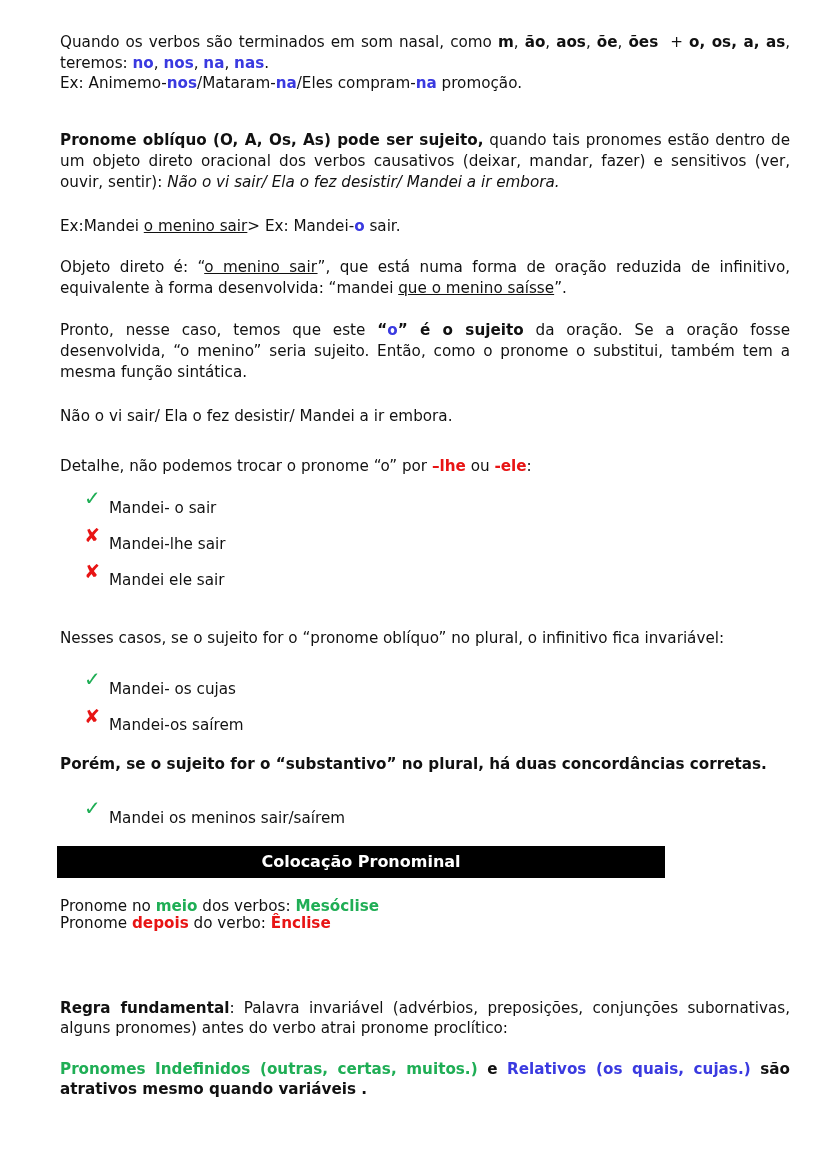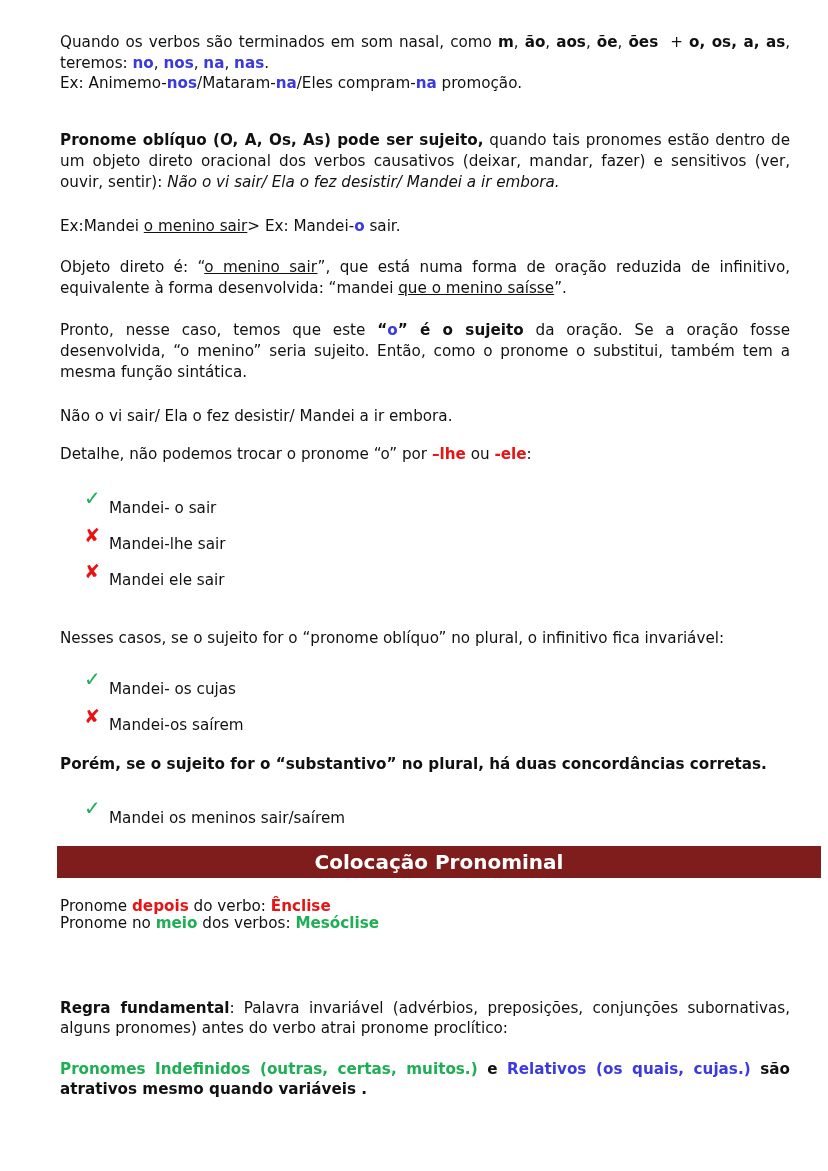--- a/index.html
+++ b/index.html
@@ -16,22 +16,22 @@
   .red { color: #e81414; font-weight: bold; }
   .green { color: #1fae55; font-weight: bold; }
   .u { text-decoration: underline; }
   i { font-style: italic; }
   .item { position: relative; padding-left: 49px; line-height: 21px; height: 36px; }
   .item .ic { position: absolute; left: 24px; top: -4px; font-size: 20px; font-weight: bold; }
   .item .ic.ok { color: #1fae55; }
   .item .ic.bad { color: #e81414; font-size: 19px; top: -3px; }
   .item .txt { position: relative; top: 6px; }
   .banner {
-    position: absolute; left: -3px; width: 764px; height: 32px;
-    background: #7f1d1d; color: #ffffff; font-weight: bold; font-size: 20px;
+    position: absolute; left: -3px; width: 608px; height: 32px;
+    background: #000000; color: #ffffff; font-weight: bold; font-size: 16px;
     text-align: center; line-height: 32px;
   }
   .tight p { line-height: 17px; }
 </style>
 </head>
 <body>
 
 <div class="page">
 
   <p class="just" style="position:absolute;top:0;width:730px;"><span>Quando os verbos são terminados em som nasal, como </span><b>m</b><span>, </span><b>ão</b><span>, </span><b>aos</b><span>, </span><b>õe</b><span>, </span><b>ões</b><span style="white-space:pre">  + </span><b>o, os, a, as</b><span>, teremos: </span><span class="blue">no</span><span>, </span><span class="blue">nos</span><span>, </span><span class="blue">na</span><span>, </span><span class="blue">nas</span><span>.</span></p>
@@ -41,21 +41,21 @@
   <p class="just" style="position:absolute;top:98px;width:730px;"><b>Pronome oblíquo (O, A, Os, As) pode ser sujeito,</b><span> quando tais pronomes estão dentro de um objeto direto oracional dos verbos causativos (deixar, mandar, fazer) e sensitivos (ver, ouvir, sentir): </span><i>Não o vi sair/ Ela o fez desistir/ Mandei a ir embora.</i></p>
 
   <p class="center" style="position:absolute;top:184px;width:730px;"><span>Ex:Mandei </span><span class="u">o menino sair</span><span>&gt; Ex: Mandei-</span><span class="blue">o</span><span> sair.</span></p>
 
   <p class="just" style="position:absolute;top:225px;width:730px;"><span>Objeto direto é: “</span><span class="u">o menino sair</span><span>”, que está numa forma de oração reduzida de infinitivo, equivalente à forma desenvolvida: “mandei </span><span class="u">que o menino saísse</span><span>”.</span></p>
 
   <p class="just" style="position:absolute;top:288px;width:730px;"><span>Pronto, nesse caso, temos que este </span><b>“</b><span class="blue">o</span><b>” é o sujeito</b><span> da oração. Se a oração fosse desenvolvida, “o menino” seria sujeito. Então, como o pronome o substitui, também tem a mesma função sintática.</span></p>
 
   <p class="center" style="position:absolute;top:374px;width:730px;">Não o vi sair/ Ela o fez desistir/ Mandei a ir embora.</p>
 
-  <p style="position:absolute;top:412px;"><span>Detalhe, não podemos trocar o pronome “o” por </span><span class="red">–lhe</span><span> ou </span><span class="red">-ele</span><span>:</span></p>
+  <p style="position:absolute;top:424px;"><span>Detalhe, não podemos trocar o pronome “o” por </span><span class="red">–lhe</span><span> ou </span><span class="red">-ele</span><span>:</span></p>
 
   <div style="position:absolute;top:460px;width:730px;">
     <div class="item"><span class="ic ok">✓</span><span class="txt">Mandei- o sair</span></div>
     <div class="item"><span class="ic bad">✘</span><span class="txt">Mandei-lhe sair</span></div>
     <div class="item"><span class="ic bad">✘</span><span class="txt">Mandei ele sair</span></div>
   </div>
 
   <p style="position:absolute;top:596px;white-space:nowrap;">Nesses casos, se o sujeito for o “pronome oblíquo” no plural, o infinitivo fica invariável:</p>
 
   <div style="position:absolute;top:641px;width:730px;">
@@ -65,21 +65,21 @@
 
   <p style="position:absolute;top:722px;font-weight:bold;">Porém, se o sujeito for o “substantivo” no plural, há duas concordâncias corretas.</p>
 
   <div style="position:absolute;top:770px;width:730px;">
     <div class="item"><span class="ic ok">✓</span><span class="txt">Mandei os meninos sair/saírem</span></div>
   </div>
 
   <div class="banner" style="top:814px;">Colocação Pronominal</div>
 
   <div class="tight" style="position:absolute;top:866px;">
+    <p><span>Pronome no </span><span class="green">meio</span><span> dos verbos: </span><span class="green">Mesóclise</span></p>
     <p><span>Pronome </span><span class="red">depois</span><span> do verbo: </span><span class="red">Ênclise</span></p>
-    <p><span>Pronome no </span><span class="green">meio</span><span> dos verbos: </span><span class="green">Mesóclise</span></p>
   </div>
 
   <p class="just" style="position:absolute;top:966px;width:730px;line-height:20px;"><b>Regra fundamental</b><span>: Palavra invariável (advérbios, preposições, conjunções subornativas, alguns pronomes) antes do verbo atrai pronome proclítico:</span></p>
 
   <p class="just" style="position:absolute;top:1027px;width:730px;line-height:20px;font-weight:bold;"><span class="green">Pronomes Indefinidos (outras, certas, muitos.)</span><span> e </span><span class="blue">Relativos (os quais, cujas.)</span><span> são atrativos mesmo quando variáveis .</span></p>
 
 </div>
 
 </body></html>

